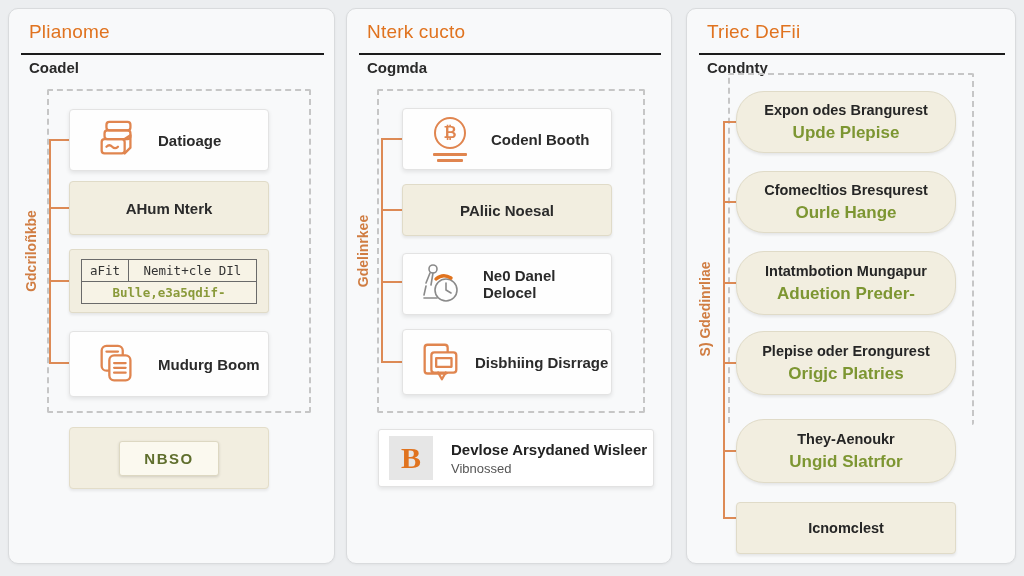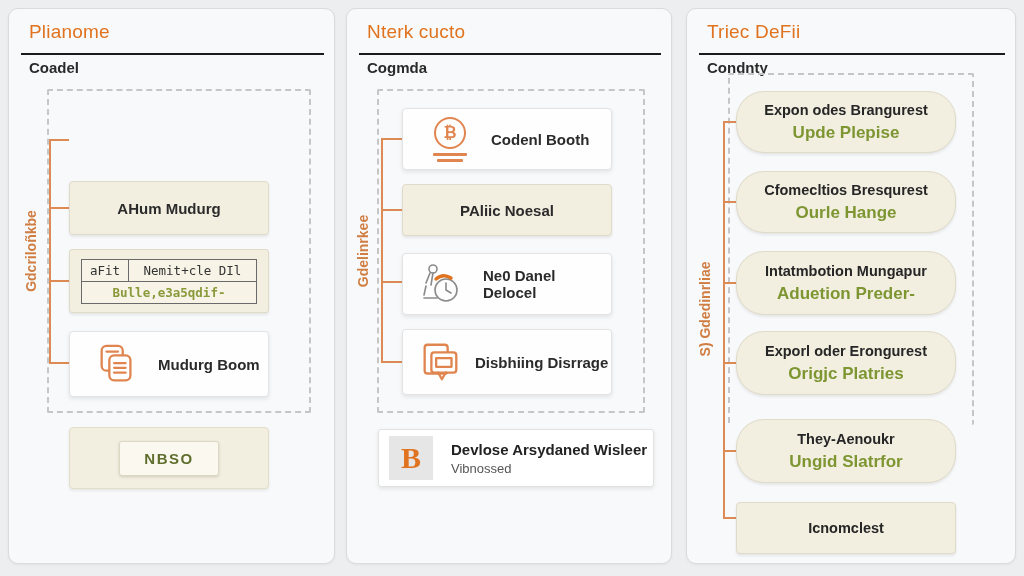--- a/index.html
+++ b/index.html
@@ -89,23 +89,35 @@
   <div class="dashed-box" style="left:38px;top:80px;width:264px;height:324px;"></div>
 
   <div class="vline" style="left:40px;top:130px;height:225px;"></div>
   <div class="hline" style="left:40px;top:130px;width:20px;"></div>
   <div class="hline" style="left:40px;top:198px;width:20px;"></div>
   <div class="hline" style="left:40px;top:271px;width:20px;"></div>
   <div class="hline" style="left:40px;top:353px;width:20px;"></div>
 
   <div class="side-label" style="left:22px;top:242px;">Gdcriloñkbe</div>
 
+  <div class="node white iconbox" style="left:60px;top:100px;width:200px;height:62px;">
+    <span class="icon-wrap">
+      <svg width="46" height="46" viewBox="0 0 48 48" fill="none" stroke="#e0854f" stroke-width="2.4" stroke-linecap="round" stroke-linejoin="round">
+        <rect x="13" y="5" width="25" height="9" rx="3"></rect>
+        <rect x="11" y="14" width="27" height="9" rx="3"></rect>
+        <rect x="8" y="23" width="24" height="15" rx="3"></rect>
+        <path d="M32 23 l6 -4 v13 l-6 6"></path>
+        <path d="M13 31 q3 -3 6 0 t6 0"></path>
+      </svg>
+    </span>
+    <span class="label">Datioage</span>
+  </div>
 
   <div class="node beige" style="left:60px;top:172px;width:200px;height:54px;">
-    <span class="label">AHum Mudurg</span>
+    <span class="label">AHum Nterk</span>
   </div>
 
   <div class="table-node" style="left:60px;top:240px;width:200px;height:64px;">
     <table>
       <tbody>
           <tr>
         <td>aFit</td>
         <td>Nemit+cle DIl</td>
       </tr>
       <tr class="green-row">
@@ -222,21 +234,21 @@
   </div>
   <div class="node beige twoline" style="left:49px;top:162px;width:220px;height:62px;">
     <span class="node-title">Cfomecltios Bresqurest</span>
     <span class="node-sub">Ourle Hange</span>
   </div>
   <div class="node beige twoline" style="left:49px;top:242px;width:220px;height:64px;">
     <span class="node-title">Intatmbotion Mungapur</span>
     <span class="node-sub">Aduetion Preder-</span>
   </div>
   <div class="node beige twoline" style="left:49px;top:322px;width:220px;height:64px;">
-    <span class="node-title">Exporl oder Erongurest</span>
+    <span class="node-title">Plepise oder Erongurest</span>
     <span class="node-sub">Origjc Platries</span>
   </div>
   <div class="node beige twoline" style="left:49px;top:410px;width:220px;height:64px;">
     <span class="node-title">They-Aenoukr</span>
     <span class="node-sub">Ungid Slatrfor</span>
   </div>
   <div class="node beige" style="left:49px;top:486px;width:220px;height:52px;margin-top:7px;">
     <span class="node-title">Icnomclest</span>
   </div>
 </div>

